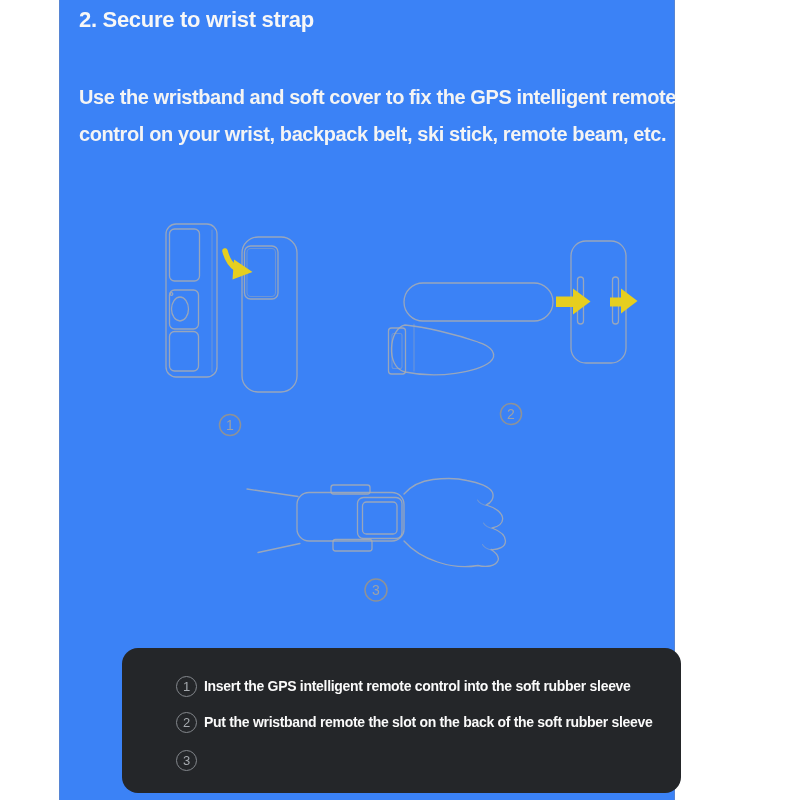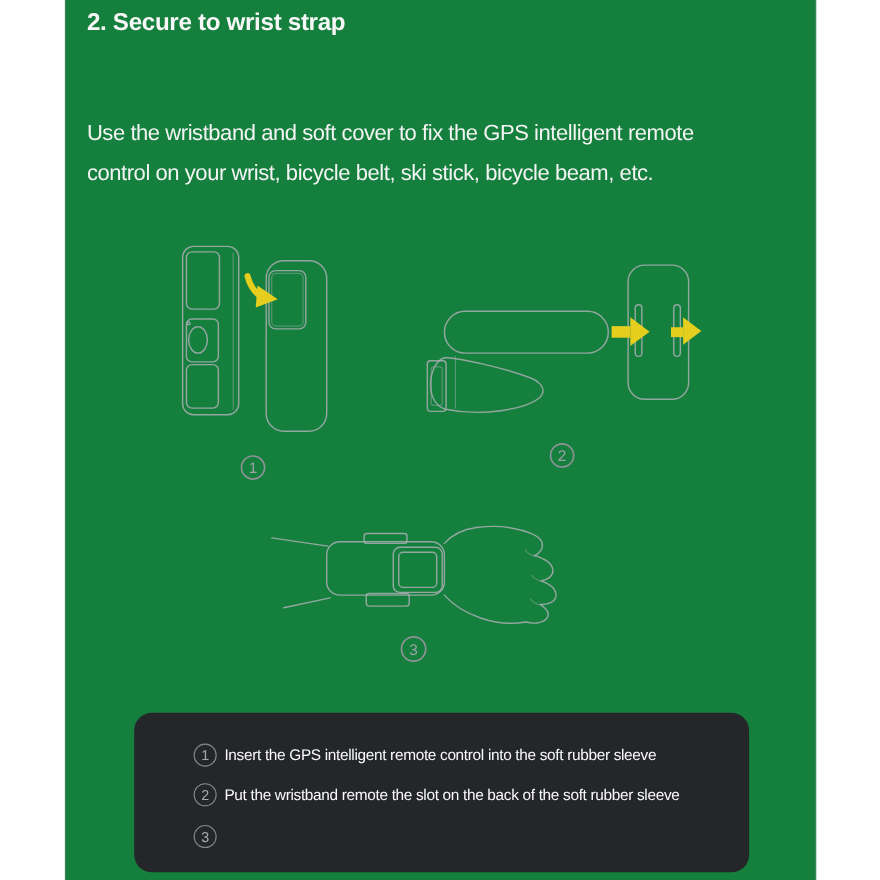--- a/index.html
+++ b/index.html
@@ -2,73 +2,73 @@
 <html><head>
 <meta charset="utf-8">
 <style>
   html,body{margin:0;padding:0;}
   body{
     width:800px;height:800px;position:relative;overflow:hidden;
     background:#ffffff;
     font-family:"Liberation Sans", sans-serif;
   }
   .panel{
-    position:absolute;left:59px;top:0;width:683px;height:800px;
-    background:#15803d;
+    position:absolute;left:59px;top:0;width:616px;height:800px;
+    background:#3b82f6;
     border-left:1px solid rgba(140,140,145,0.35);
     border-right:1px solid rgba(140,140,145,0.35);
     box-sizing:border-box;
   }
   .step-title{
     position:absolute;left:19px;top:7px;
     color:#f7f7f7;font-size:22px;font-weight:bold;letter-spacing:-0.3px;
     white-space:nowrap;
   }
   .description{
     position:absolute;left:19px;top:79px;
-    color:#f4f4f4;font-size:20px;font-weight:normal;letter-spacing:-0.4px;
-    line-height:37px;white-space:nowrap;margin-top:24px;
+    color:#f4f4f4;font-size:20px;font-weight:bold;letter-spacing:-0.4px;
+    line-height:37px;white-space:nowrap;
   }
   .diagram-svg{position:absolute;left:0;top:0;}
   .instructions-card{
     position:absolute;left:62px;top:648px;width:559px;height:145px;
     background:#242629;border-radius:16px;
   }
   .instruction-row{
     position:absolute;left:54px;display:flex;align-items:center;gap:7px;height:28px;
   }
   .row-1{top:24px;}
   .row-2{top:60px;}
   .row-3{top:108px;}
   .row-3 .num-badge{transform:translateY(-10px);}
   .num-badge{
     flex:0 0 auto;width:21px;height:21px;border:1.5px solid #84888d;border-radius:50%;
     box-sizing:border-box;display:flex;align-items:center;justify-content:center;
     color:#a6aaaf;font-size:13px;font-weight:400;line-height:1;
   }
   .instruction-text{
-    color:#fafafa;font-size:14px;font-weight:normal;letter-spacing:-0.3px;white-space:nowrap;
+    color:#fafafa;font-size:14px;font-weight:bold;letter-spacing:-0.3px;white-space:nowrap;
   }
   svg .outline{fill:none;stroke:#a9adb2;stroke-opacity:0.85;stroke-width:1.3;stroke-linecap:round;stroke-linejoin:round;}
   svg .outline-soft{fill:none;stroke:#a9adb2;stroke-opacity:0.45;stroke-width:1.1;stroke-linecap:round;}
   svg .badge-circle{fill:none;stroke:#8e9297;stroke-width:1.5;}
   svg .badge-num{fill:#9da1a6;font-size:14px;font-family:"Liberation Sans",sans-serif;text-anchor:middle;}
   svg .accent-fill{fill:#e6ce1f;stroke:none;}
   svg .accent-stroke{fill:none;stroke:#e6ce1f;stroke-width:5.5;stroke-linecap:round;}
 </style>
 </head>
 <body>
 
 <div class="panel">
 
   <div class="step-title">2. Secure to wrist strap</div>
 
   <div class="description">
     <div>Use the wristband and soft cover to fix the GPS intelligent remote</div>
-    <div>control on your wrist, bicycle belt, ski stick, bicycle beam, etc.</div>
+    <div>control on your wrist, backpack belt, ski stick, remote beam, etc.</div>
   </div>
 
   <svg class="diagram-svg" width="683" height="800" viewBox="59 0 683 800" xmlns="http://www.w3.org/2000/svg">
 
     <g>
       <g>
         <rect class="outline" x="165" y="224" width="51" height="153" rx="10"></rect>
         <path class="outline-soft" d="M211,230 L211,372"></path>
         <rect class="outline" x="168.5" y="229" width="30" height="52" rx="5"></rect>
         <rect class="outline" x="168.5" y="290" width="29" height="39" rx="5"></rect>

